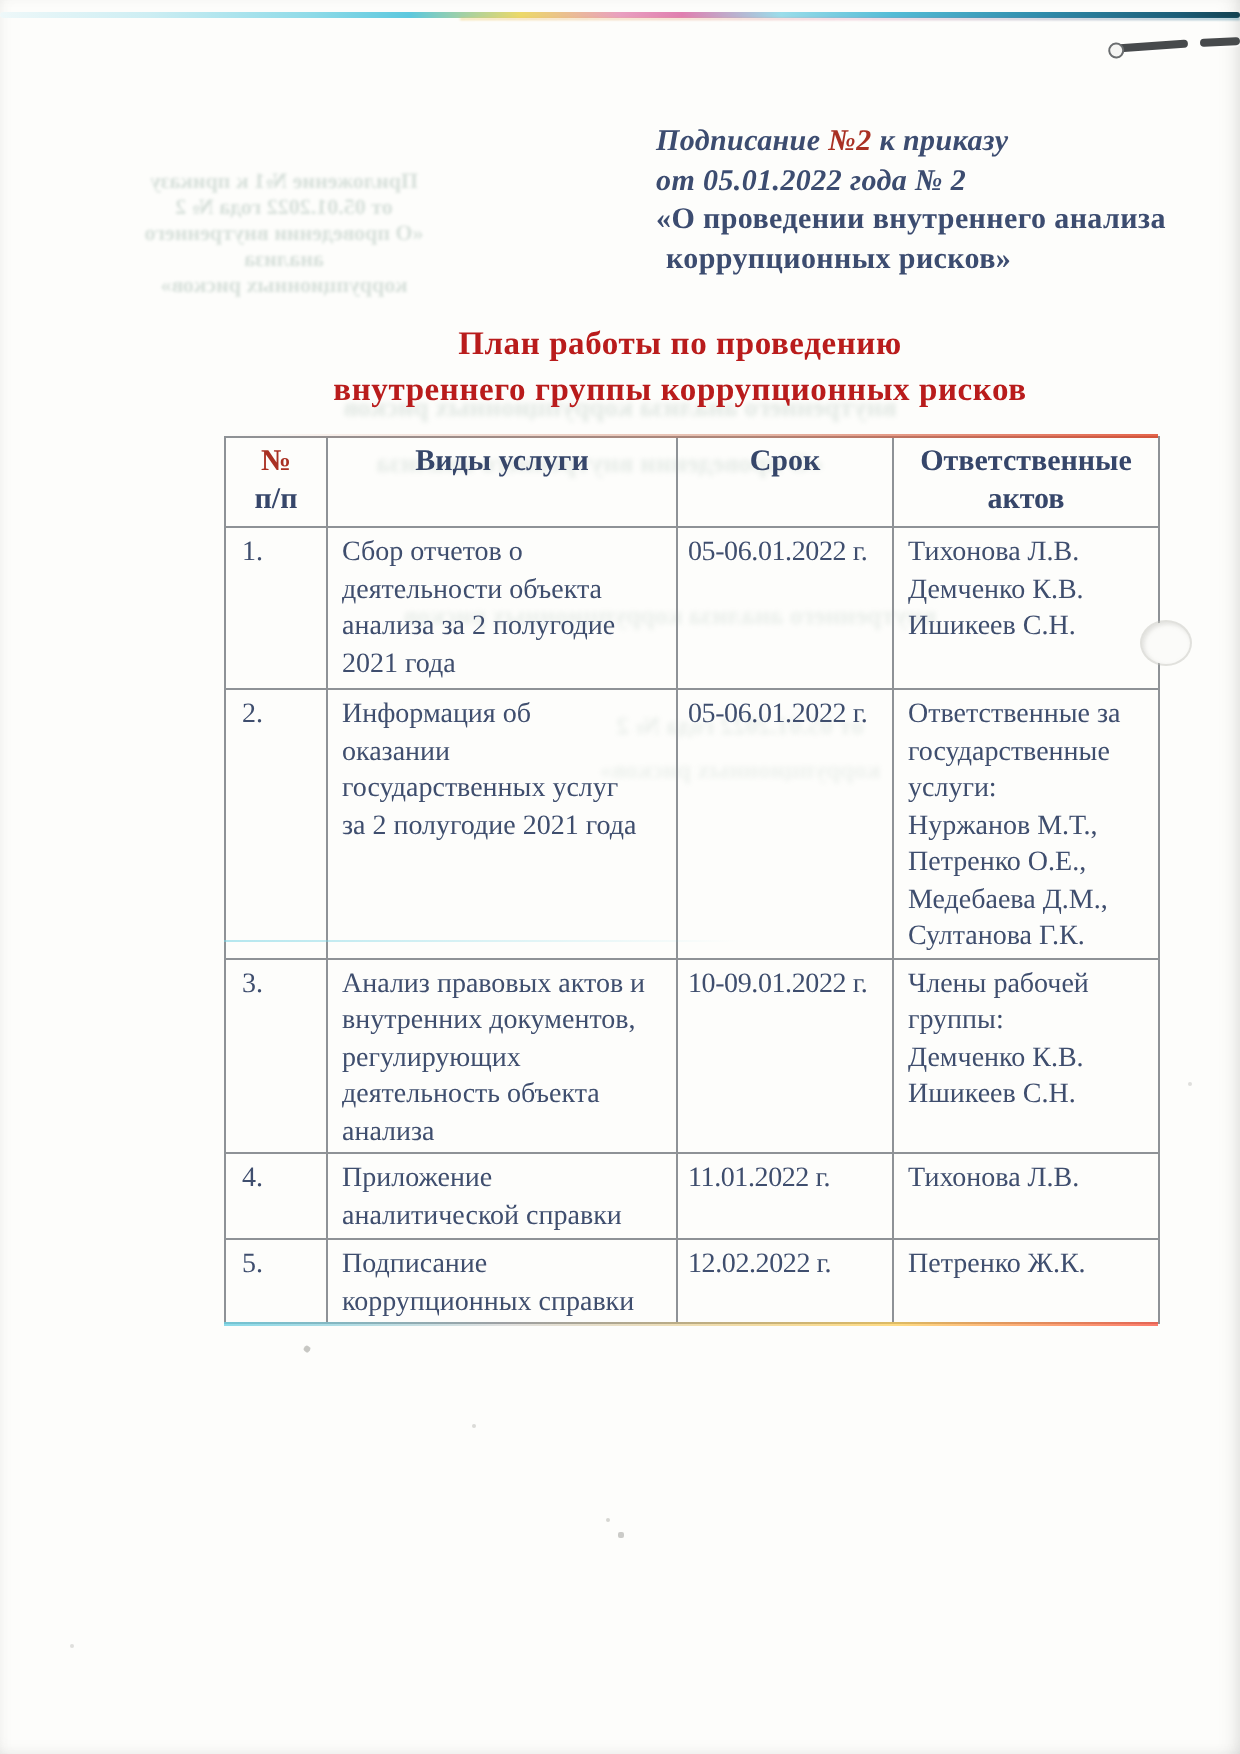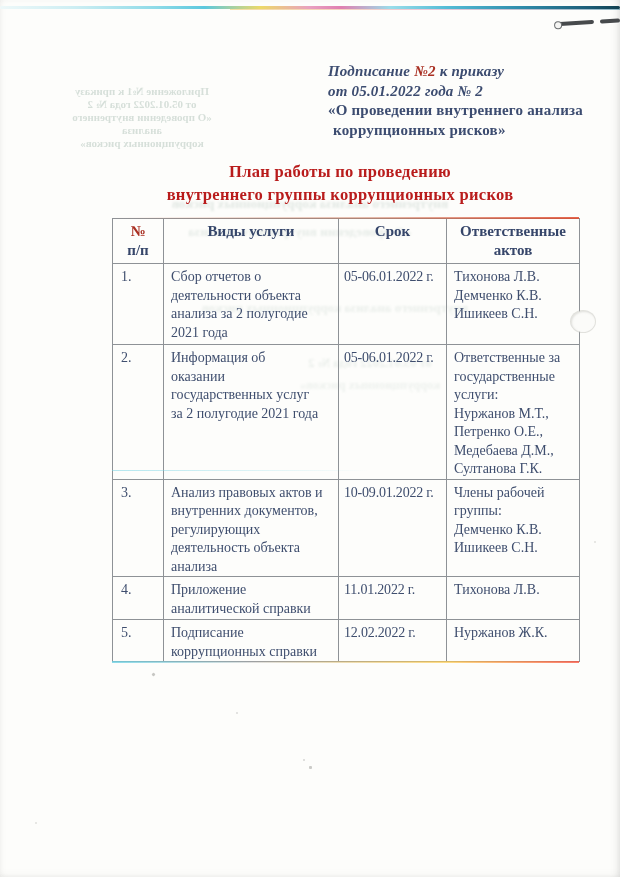--- a/index.html
+++ b/index.html
@@ -213,21 +213,21 @@
           <td class="c-work">Приложение
 аналитической справки</td>
           <td class="c-term">11.01.2022 г.</td>
           <td class="c-resp">Тихонова Л.В.</td>
         </tr>
         <tr>
           <td class="c-num">5.</td>
           <td class="c-work">Подписание
 коррупционных справки</td>
           <td class="c-term">12.02.2022 г.</td>
-          <td class="c-resp">Нуржанов Ж.К.</td>
+          <td class="c-resp">Петренко Ж.К.</td>
         </tr>
       </tbody>
     </table>
     <div class="chroma-top"></div>
     <div class="chroma-mid"></div>
     <div class="chroma-bottom"></div>
   </div>
 
   <div class="blob"></div>
   <div class="speck sp1"></div>

